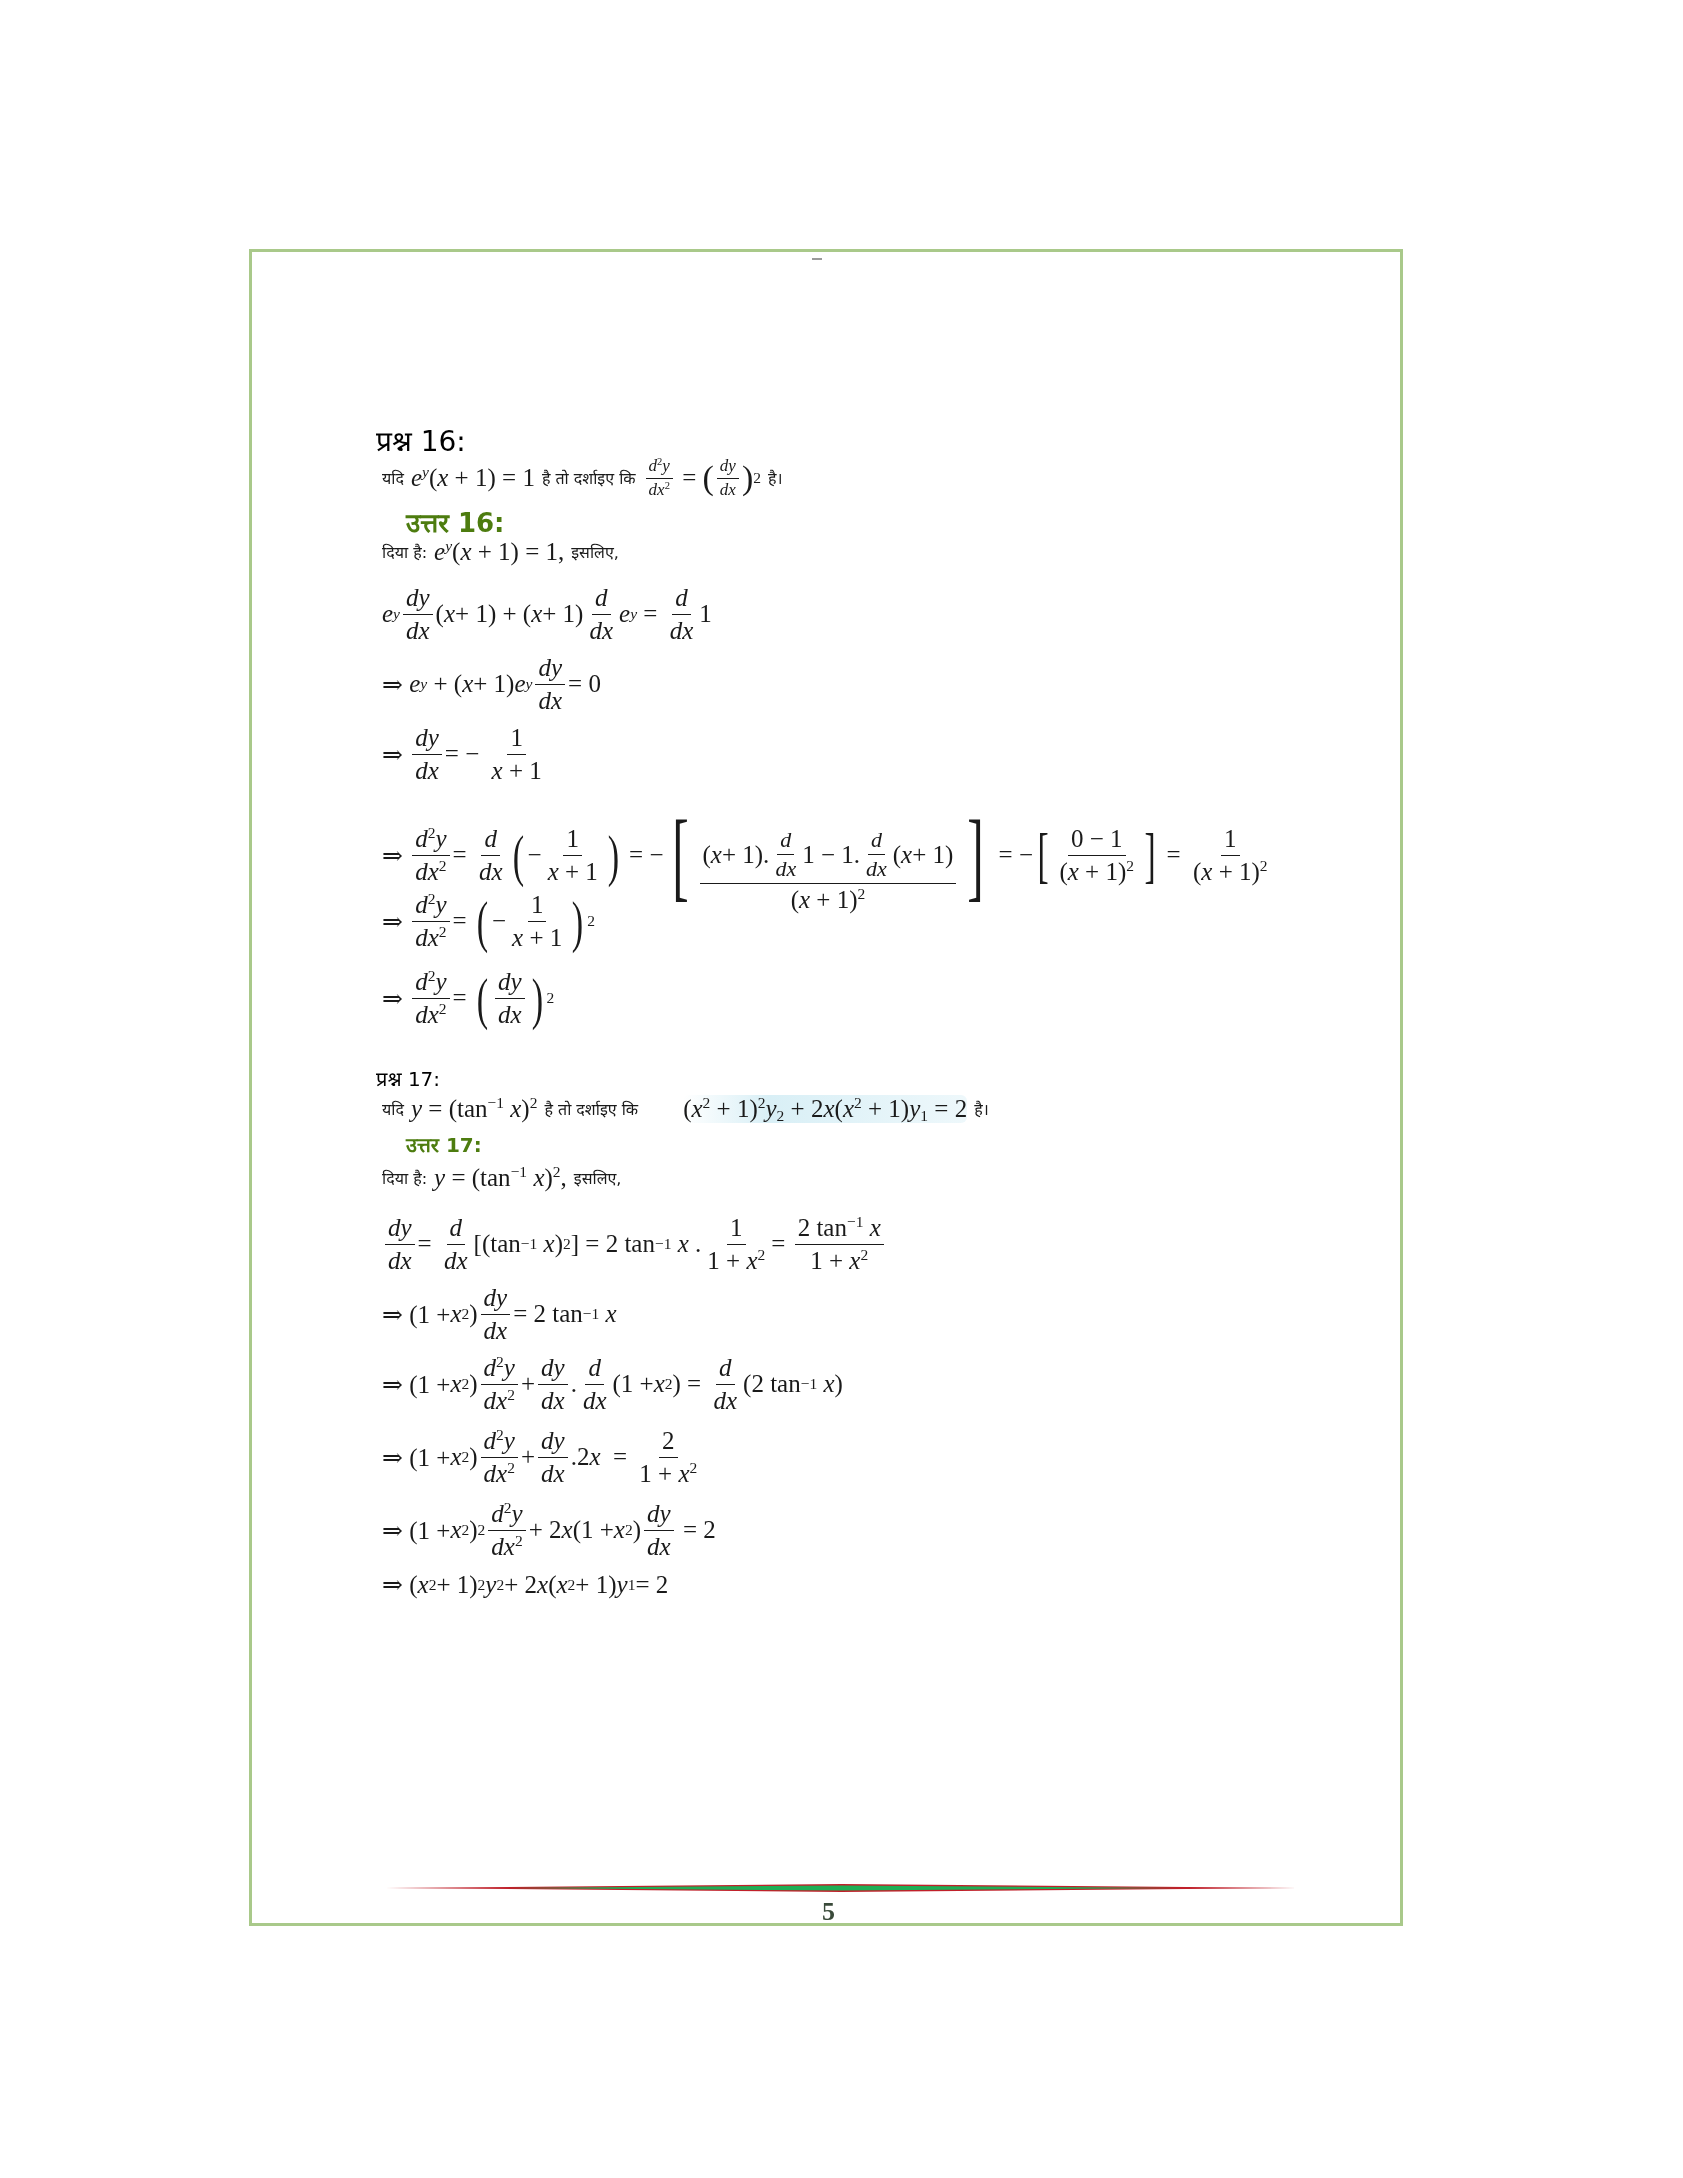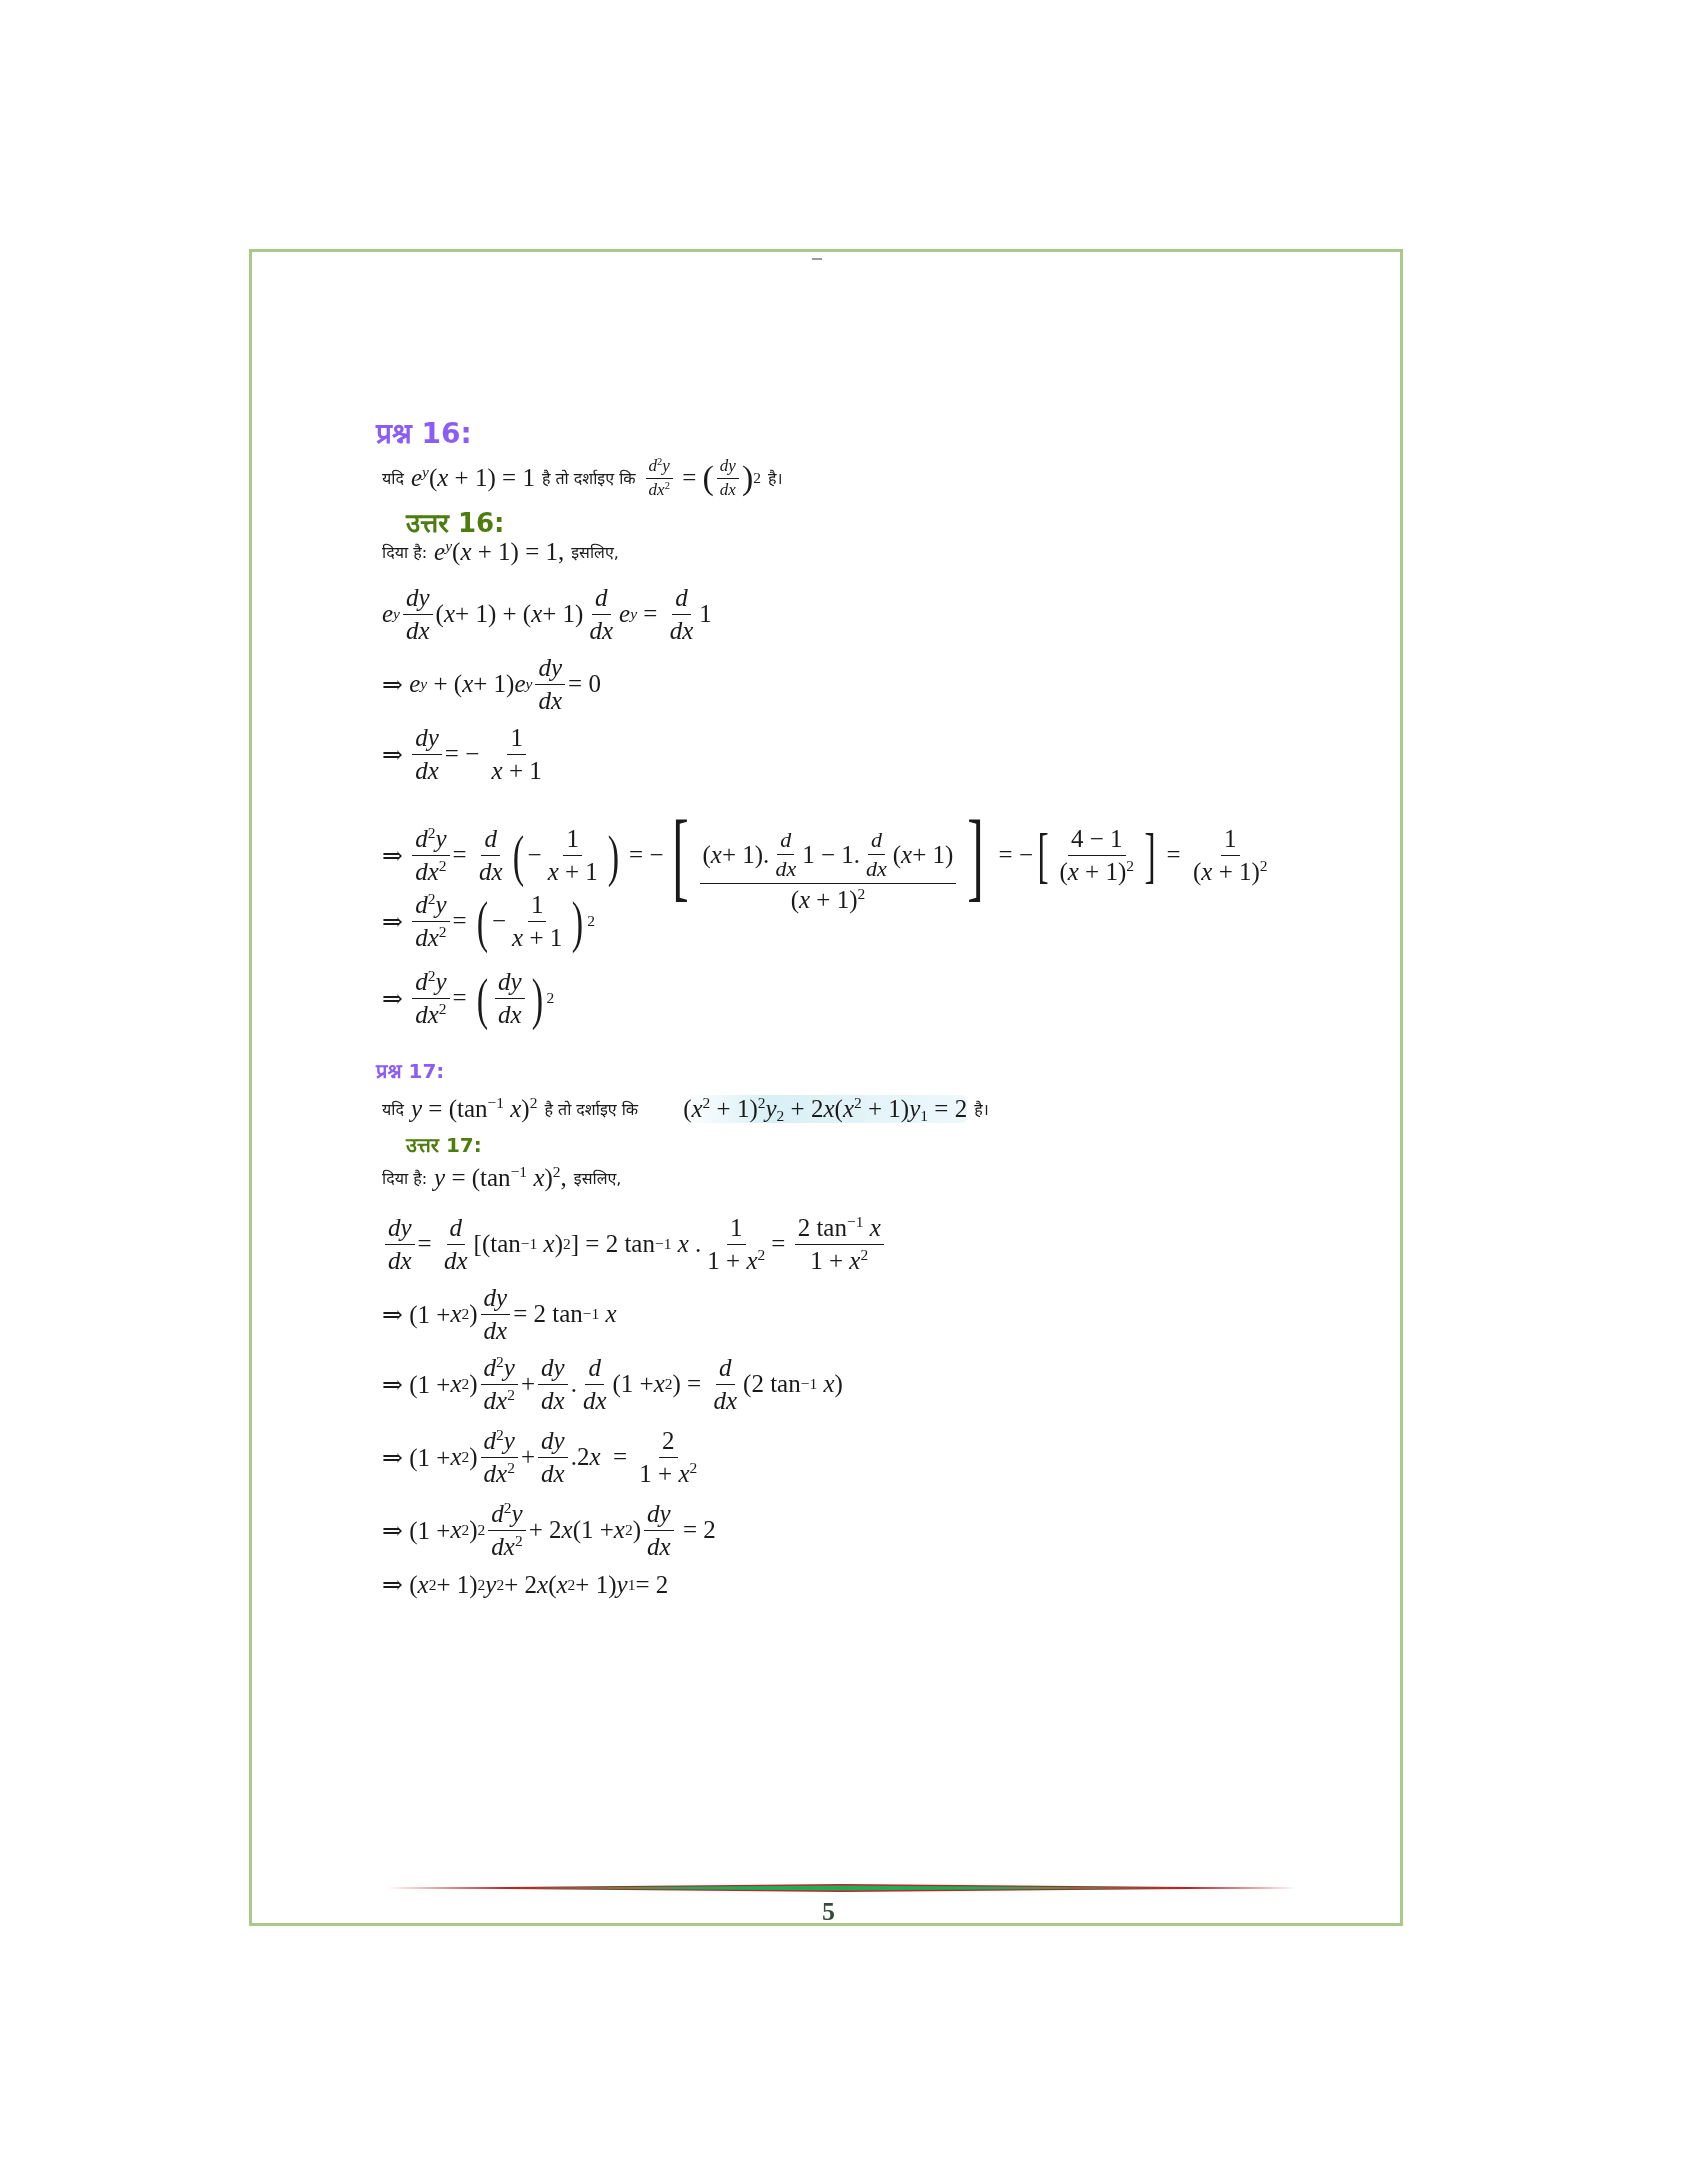--- a/index.html
+++ b/index.html
@@ -3,21 +3,21 @@
 <meta charset="utf-8">
 <style>
   html, body { margin: 0; padding: 0; background: #ffffff; }
   body { width: 1683px; height: 2178px; position: relative; overflow: hidden;
          font-family: "Liberation Serif", "DejaVu Serif", serif; color: #1a1a1a; }
   .page-border { position: absolute; left: 249px; top: 249px; width: 1154px; height: 1677px;
                  border: 3px solid #a9c98a; box-sizing: border-box; }
   .top-mark { position: absolute; left: 812px; top: 258px; width: 10px; height: 2px; background: #9a9a9a; }
   .line { position: absolute; left: 382px; font-size: 25px; white-space: nowrap;
           display: flex; align-items: center; }
-  .q-title { position: absolute; left: 376px; font-size: 29px; font-weight: bold; color: #8b5cf6; }
+  .q-title { position: absolute; left: 376px; font-size: 29px; font-weight: normal; color: #000000; margin-top: 8px; }
   .a-title { position: absolute; left: 406px; font-size: 27px; font-weight: bold; color: #4d7c0f; }
   .hindi { font-family: "DejaVu Sans", sans-serif; font-size: 16px; }
   i, .it { font-style: italic; }
   .frac { display: inline-flex; flex-direction: column; align-items: center; vertical-align: middle;
           margin: 0 3px; line-height: 1.1; }
   .frac > .num { border-bottom: 1.6px solid #1a1a1a; padding: 0 3px 2px 3px; text-align: center; }
   .frac > .den { padding: 2px 3px 0 3px; }
   .frac.small { font-size: 17px; }
   sup { font-size: 62%; vertical-align: 0.6em; line-height: 0; }
   sub { font-size: 62%; vertical-align: -0.25em; line-height: 0; }
@@ -125,21 +125,21 @@
           <span class="num"><i>d</i></span>
           <span class="den"><i>dx</i></span>
         </span>1 − 1.<span class="frac" style="font-size:22px;">
           <span class="num"><i>d</i></span>
           <span class="den"><i>dx</i></span>
         </span>(<i>x</i> + 1)</span>
       <span class="den">(<i>x</i> + 1)<sup>2</sup></span>
     </span>
   <span class="big-bracket">]</span>
   &nbsp;= −<span class="mid-bracket">[</span><span class="frac">
-      <span class="num">4 − 1</span>
+      <span class="num">0 − 1</span>
       <span class="den">(<i>x</i> + 1)<sup>2</sup></span>
     </span><span class="mid-bracket">]</span>
   &nbsp;=&nbsp;<span class="frac">
       <span class="num">1</span>
       <span class="den">(<i>x</i> + 1)<sup>2</sup></span>
     </span>
 </div>
 
 <div class="line" style="top:891px;">
   ⇒&nbsp;<span class="frac">

